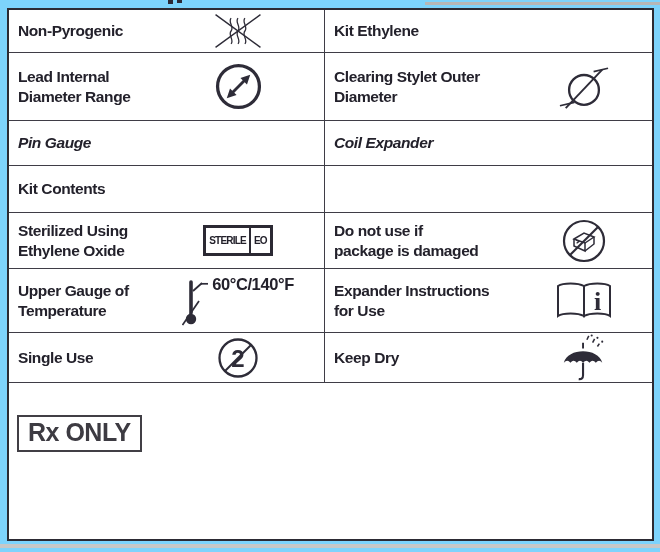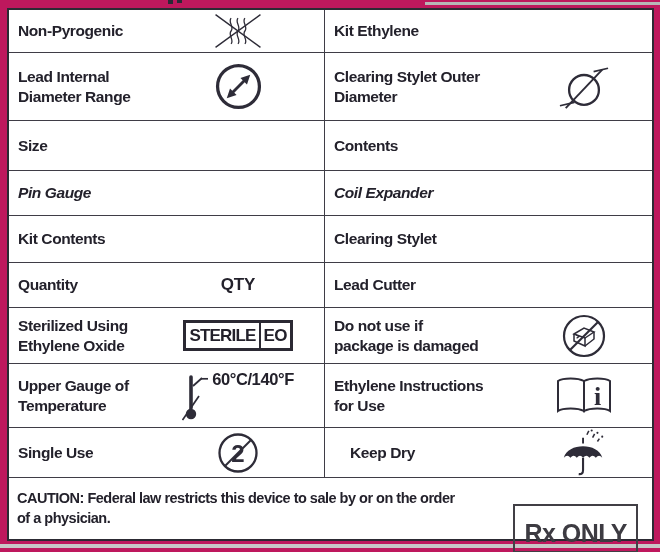--- a/index.html
+++ b/index.html
@@ -1,16 +1,16 @@
 <!DOCTYPE html>
 <html><head>
 <meta charset="utf-8">
 <style>
   html,body{margin:0;padding:0;background:#fff;}
-  .page{position:relative;width:660px;height:552px;background:#be185d;overflow:hidden;
+  .page{position:relative;width:660px;height:552px;background:#7dd3fc;overflow:hidden;
         font-family:"Liberation Sans",sans-serif;color:#23212b;}
   
   .top-frag{position:absolute;background:#2b2936;}
   .top-line{position:absolute;background:#b7b7b7;}
   .bottom-bar{position:absolute;background:#c7c7c7;}
   
   .symbols-table{position:absolute;left:7px;top:8px;width:647px;height:533px;
                  box-sizing:border-box;border:2px solid #2c2a33;display:flex;flex-direction:column;background:#fff;}
   .row{display:flex;box-sizing:border-box;}
   .row + .row{border-top:1.8px solid #3f3d46;}
@@ -18,27 +18,27 @@
   .cell-left{width:316px;border-right:1.8px solid #3f3d46;}
   .cell-right{flex:1;}
   .lbl{font-weight:bold;font-size:15.5px;line-height:1.28;letter-spacing:-0.4px;white-space:pre;}
   .slot{margin-left:auto;display:flex;align-items:center;justify-content:center;}
   .slot-l{width:124px;margin-right:24px;}
   .slot-r{width:104px;margin-right:16px;}
   .ink{stroke:#2e2c38;}
   .qty-text{font-weight:bold;font-size:17px;letter-spacing:-0.2px;}
   .temp-text{font-weight:bold;font-size:16.5px;letter-spacing:-0.4px;margin-left:4px;transform:translateY(-16px);}
   .sterile-box{display:flex;align-items:stretch;border:3px solid #2b2933;height:25px;}
-  .sterile-box .seg{display:flex;align-items:center;font-weight:bold;font-size:17px;letter-spacing:-0.8px;padding:9px 3px;}
+  .sterile-box .seg{display:flex;align-items:center;font-weight:bold;font-size:10px;letter-spacing:-0.8px;padding:9px 3px;}
   .sterile-box .seg-eo{border-left:2.5px solid #2b2933;}
   
   .caution-row{display:flex;align-items:center;padding-left:8px;box-sizing:border-box;}
   .caution-text{font-weight:bold;font-size:14.5px;line-height:1.35;letter-spacing:-0.5px;white-space:pre;flex:1;}
   .rx-box{border:2.5px solid #413f45;color:#3d3b42;font-weight:bold;font-size:25px;letter-spacing:-0.5px;
-          padding:13px 9px 3px 9px;margin-right:14px;white-space:nowrap;margin-top:40px;}
+          padding:1px 9px 3px 9px;margin-right:14px;white-space:nowrap;margin-top:40px;}
 </style>
 </head>
 <body>
 
 <div class="page">
 
   <div class="top-frag" style="left:168px;top:0;width:5px;height:4px;"></div>
   <div class="top-frag" style="left:177px;top:0;width:5px;height:3px;"></div>
   <div class="top-line" style="left:425px;top:2px;width:235px;height:2.5px;"></div>
   <div class="bottom-bar" style="left:0;top:544px;width:660px;height:4px;"></div>
@@ -82,58 +82,36 @@
           <svg width="50" height="50" viewBox="0 0 52 52" fill="none">
             <circle class="ink" cx="26" cy="29" r="15.5" stroke-width="2.4"></circle>
             <line class="ink" x1="7" y1="48" x2="45" y2="8" stroke-width="2"></line>
             <line class="ink" x1="36" y1="10" x2="51" y2="6.5" stroke-width="1.8"></line>
             <line class="ink" x1="1" y1="45.5" x2="16" y2="42" stroke-width="1.8"></line>
           </svg>
         </span>
       </div>
     </div>
 
-    <div class="row" style="height:50px;">
-      <div class="cell cell-left">
-        <span class="lbl">Size</span>
-      </div>
-      <div class="cell cell-right">
-        <span class="lbl">Contents</span>
-      </div>
-    </div>
 
     <div class="row" style="height:45px;font-style:italic;">
       <div class="cell cell-left">
         <span class="lbl">Pin Gauge</span>
       </div>
       <div class="cell cell-right">
         <span class="lbl">Coil Expander</span>
       </div>
     </div>
 
     <div class="row" style="height:47px;">
       <div class="cell cell-left">
         <span class="lbl">Kit Contents</span>
       </div>
-      <div class="cell cell-right">
-        <span class="lbl">Clearing Stylet</span>
-      </div>
-    </div>
-
-    <div class="row" style="height:45px;">
-      <div class="cell cell-left">
-        <span class="lbl">Quantity</span>
-        <span class="slot slot-l">
-          <span class="qty-text">QTY</span>
-        </span>
-      </div>
-      <div class="cell cell-right">
-        <span class="lbl">Lead Cutter</span>
-      </div>
-    </div>
+    </div>
+
 
     <div class="row" style="height:56px;">
       <div class="cell cell-left">
         <span class="lbl">Sterilized Using
 Ethylene Oxide</span>
         <span class="slot slot-l">
           <span class="sterile-box">
             <span class="seg">STERILE</span>
             <span class="seg seg-eo">EO</span>
           </span>
@@ -164,33 +142,33 @@
             <line class="ink" x1="9" y1="7" x2="9" y2="38" stroke-width="3.6" stroke-linecap="round"></line>
             <circle cx="9" cy="44" r="5.2" fill="#2e2c38"></circle>
             <line class="ink" x1="0.5" y1="50" x2="17" y2="26" stroke-width="1.7"></line>
             <line class="ink" x1="11" y1="16" x2="20" y2="8" stroke-width="1.7"></line>
             <line class="ink" x1="19" y1="8.8" x2="26" y2="8.8" stroke-width="1.7"></line>
           </svg>
           <span class="temp-text">60°C/140°F</span>
         </span>
       </div>
       <div class="cell cell-right">
-        <span class="lbl">Ethylene Instructions
+        <span class="lbl">Expander Instructions
 for Use</span>
         <span class="slot slot-r">
           <svg width="60" height="44" viewBox="0 0 60 44">
             <path class="ink" fill="none" stroke-width="2" d="M30,7 C24,3.5 9,3.5 4,7 L4,37 C9,33.5 24,33.5 30,37 Z"></path>
             <path class="ink" fill="none" stroke-width="2" d="M30,7 C36,3.5 51,3.5 56,7 L56,37 C51,33.5 36,33.5 30,37 Z"></path>
             <text x="43.5" y="31" font-size="26" font-weight="bold" fill="#2e2c38" text-anchor="middle" font-family="Liberation Serif, serif">i</text>
           </svg>
         </span>
       </div>
     </div>
 
-    <div class="row" style="height:50px;gap:16px;">
+    <div class="row" style="height:50px;">
       <div class="cell cell-left">
         <span class="lbl">Single Use</span>
         <span class="slot slot-l">
           <svg width="42" height="42" viewBox="0 0 42 42">
             <circle class="ink" cx="21" cy="21" r="18.5" fill="none" stroke-width="2.3"></circle>
             <text x="21" y="29.5" font-size="24" font-weight="bold" fill="#2e2c38" text-anchor="middle" font-family="Liberation Sans, sans-serif">2</text>
             <line class="ink" x1="7.5" y1="34.5" x2="34.5" y2="7.5" stroke-width="2"></line>
           </svg>
         </span>
       </div>
@@ -206,19 +184,17 @@
             <line class="ink" x1="41" y1="11" x2="39" y2="14" stroke-width="1.6"></line>
             <circle cx="33" cy="2.5" r="1.1" fill="#2e2c38"></circle>
             <circle cx="39" cy="5" r="1.1" fill="#2e2c38"></circle>
             <circle cx="44" cy="9" r="1.1" fill="#2e2c38"></circle>
           </svg>
         </span>
       </div>
     </div>
 
     <div class="row caution-row" style="height:62px;">
-      <span class="caution-text">CAUTION: Federal law restricts this device to sale by or on the order
-of a physician.</span>
       <span class="rx-box">Rx ONLY</span>
     </div>
 
   </div>
 </div>
 
 </body></html>

